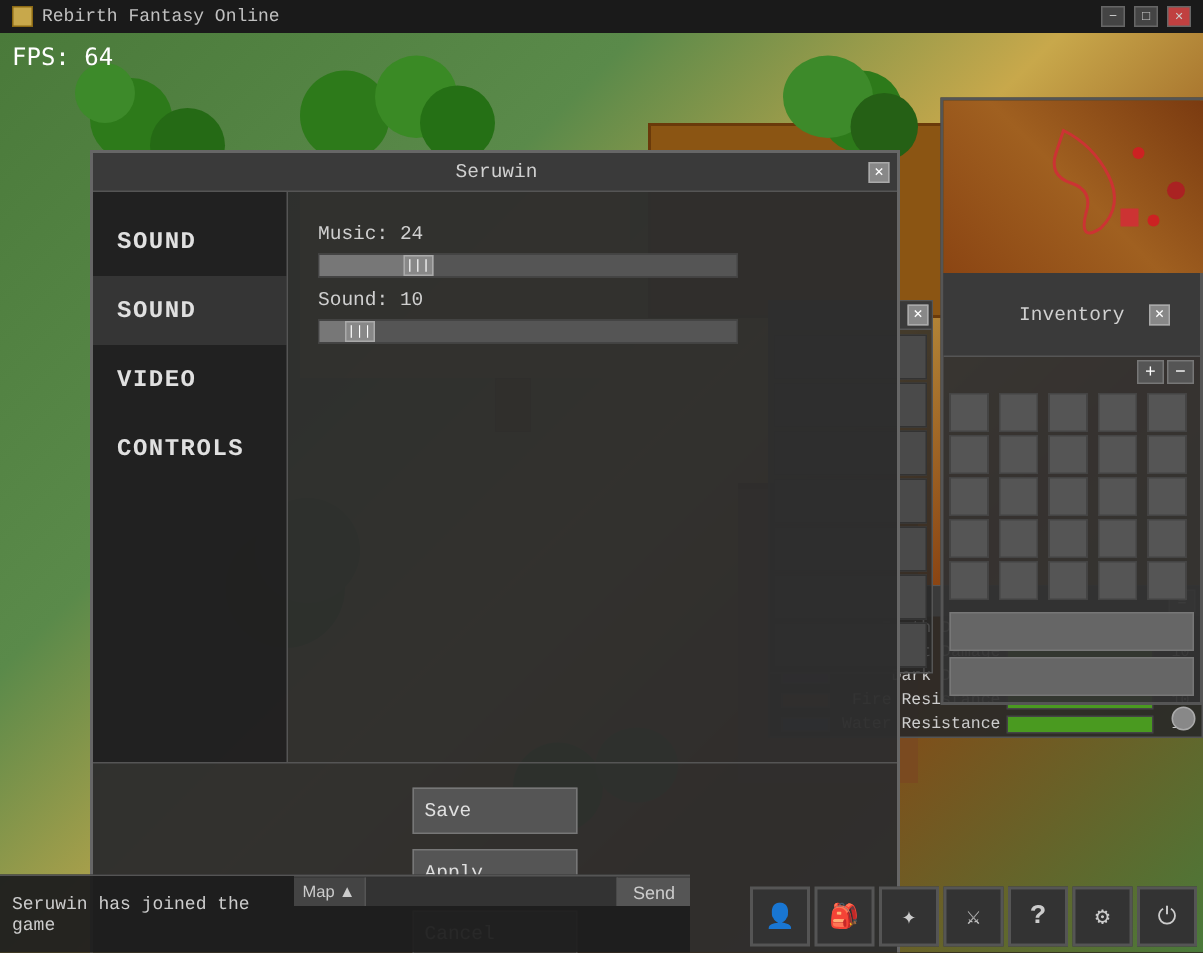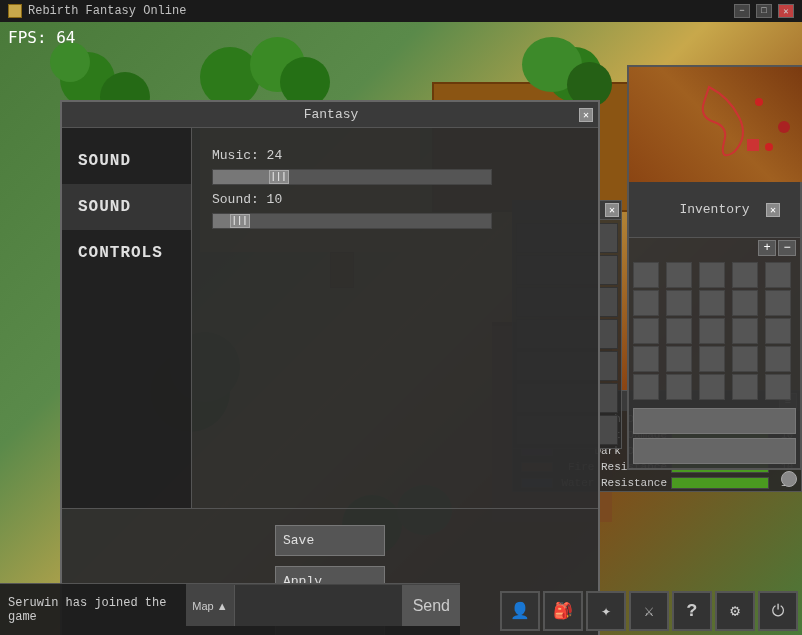--- a/index.html
+++ b/index.html
@@ -481,27 +481,28 @@
         <span class="stat-value">10</span>
       </div>
     </div>
 
   <div style="position:absolute;right:4px;bottom:4px;width:16px;height:16px;background:#888;border-radius:50%;border:1px solid #aaa;"></div>
 </div>
 
 <div class="settings-window">
   <div class="settings-header">
     <span style="width:16px;"></span>
-    <span>Fantasy</span>
+    <span>Seruwin</span>
     <div class="inv-close">✕</div>
   </div>
   <div class="settings-body">
     <div class="settings-nav">
       <div class="nav-item">SOUND</div>
       <div class="nav-item active">SOUND</div>
+      <div class="nav-item">VIDEO</div>
       <div class="nav-item">CONTROLS</div>
     </div>
     <div class="settings-content">
 
       <div class="slider-group">
         <div class="slider-label">Music: 24</div>
         <div class="slider-track">
           <div class="slider-fill" style="width:24%;"></div>
           <div class="slider-thumb" style="left:20%;">|||</div>
         </div>
@@ -518,27 +519,27 @@
   </div>
   <div class="settings-footer">
     <div class="settings-btn">Save</div>
     <div class="settings-btn">Apply</div>
     <div class="settings-btn">Cancel</div>
   </div>
 </div>
 
 <div style="position:absolute;bottom:0;left:0;width:460px;height:52px;background:rgba(30,30,30,0.95);border-top:1px solid #555;z-index:90;display:flex;flex-direction:row;">
   <div style="padding:4px 8px;color:#ccc;font-size:12px;flex:1;display:flex;align-items:center;">Seruwin has joined the game</div>
-  <div style="display:flex;align-items:center;height:42px;border-top:1px solid #444;">
+  <div style="display:flex;align-items:center;height:20px;border-top:1px solid #444;">
     <button style="padding:0 6px;height:100%;background:#444;border:none;border-right:1px solid #555;color:#ccc;font-size:11px;cursor:pointer;display:flex;align-items:center;gap:3px;">
       <span>Map</span>
       <span>▲</span>
     </button>
     <input type="text" style="flex: 1 1 0%; height: 100%; background: rgb(51, 51, 51); border: none; color: rgb(204, 204, 204); font-size: 12px; padding: 0px 6px; outline: none;">
-    <button style="padding:0 10px;height:100%;background:#555;border:none;border-left:1px solid #555;color:#ccc;font-size:16px;cursor:pointer;">
+    <button style="padding:0 10px;height:100%;background:#555;border:none;border-left:1px solid #555;color:#ccc;font-size:12px;cursor:pointer;">
       <span>Send</span>
     </button>
   </div>
 </div>
 
 <div style="position:absolute;bottom:4px;right:4px;display:flex;gap:3px;z-index:91;">
   <div style="width:40px;height:40px;background:#333;border:2px solid #555;display:flex;align-items:center;justify-content:center;cursor:pointer;font-size:16px;color:#ccc;">👤</div>
   <div style="width:40px;height:40px;background:#333;border:2px solid #555;display:flex;align-items:center;justify-content:center;cursor:pointer;font-size:16px;color:#ccc;">🎒</div>
   <div style="width:40px;height:40px;background:#333;border:2px solid #555;display:flex;align-items:center;justify-content:center;cursor:pointer;font-size:16px;color:#ccc;">✦</div>
   <div style="width:40px;height:40px;background:#333;border:2px solid #555;display:flex;align-items:center;justify-content:center;cursor:pointer;font-size:16px;color:#ccc;">⚔</div>

